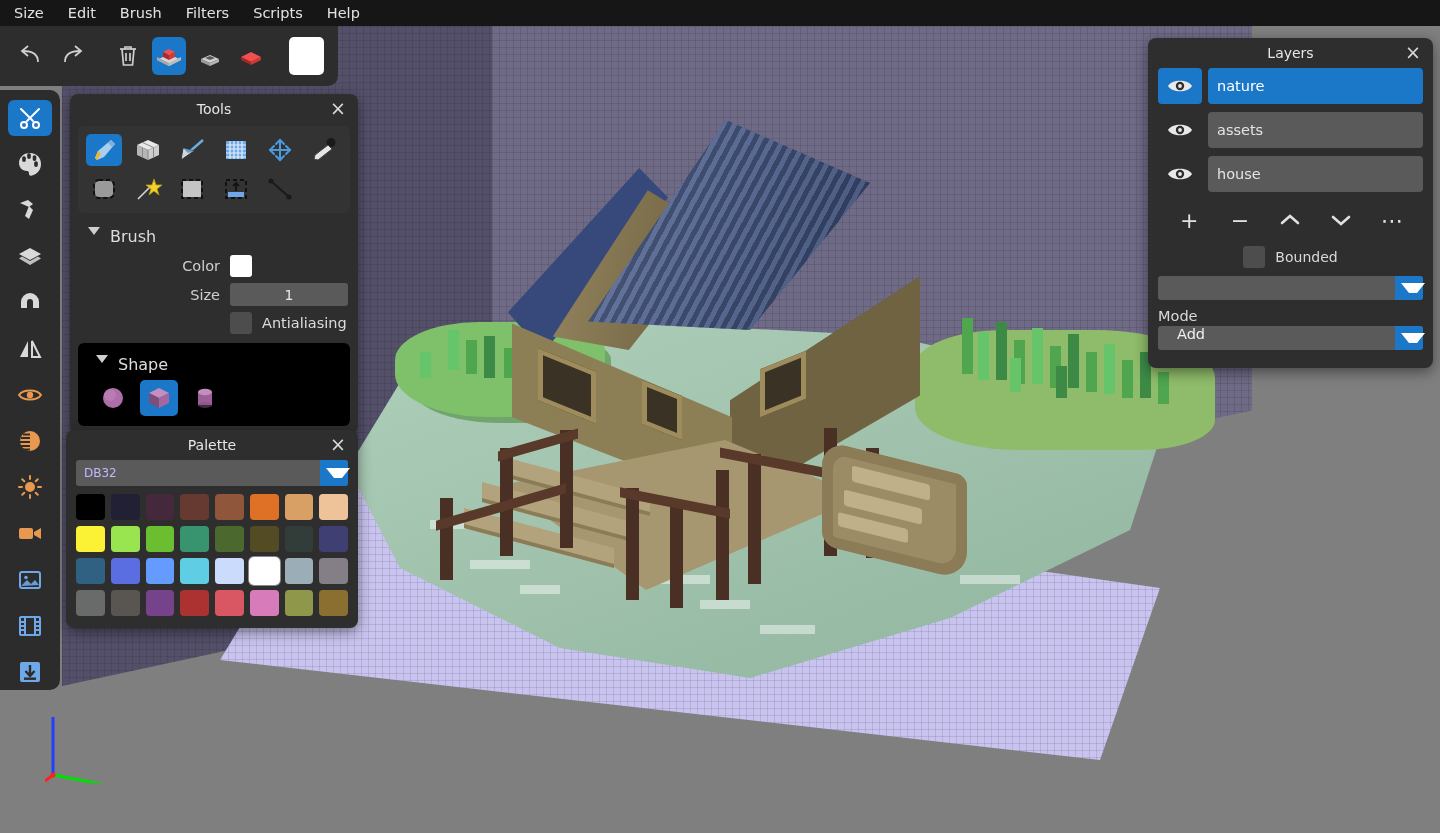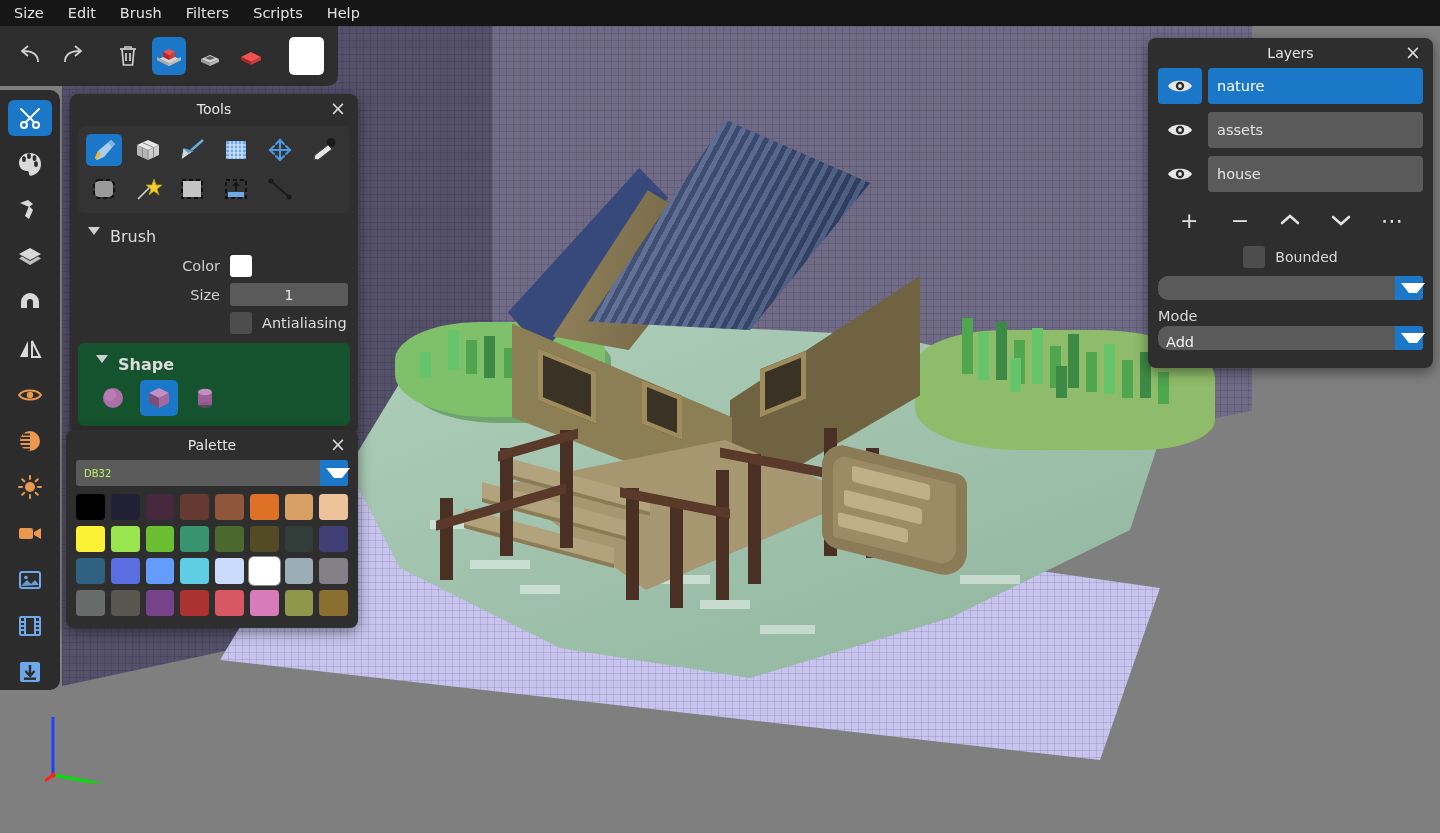--- a/index.html
+++ b/index.html
@@ -164,49 +164,49 @@
   .tool-btn { width:36px;height:32px;border-radius:5px;display:flex;align-items:center;justify-content:center;cursor:pointer;background:transparent; }
   .tool-btn.sel { background:#1b78c8; }
   .section-hdr { display:flex; align-items:flex-start; gap:10px; padding:6px 0 6px 18px; font-size:16px; color:#dcdcdc; }
   .caret { width:0;height:0;border-left:6px solid transparent;border-right:6px solid transparent;border-top:8px solid #cfcfcf; }
   .frow { display:flex; align-items:center; gap:10px; padding:3px 10px 3px 0; }
   .flabel { width:150px; text-align:right; color:#cfcfcf; font-size:14.5px; }
   .colorbox { width:22px;height:22px;background:#fff;border-radius:3px;cursor:pointer; }
   .sizefield { flex:1; height:23px; background:#5a5a5a; border-radius:3px; display:flex;
                align-items:center; justify-content:center; font-size:14px; color:#e8e8e8; cursor:text; }
   .chk { width:22px;height:22px;background:#4d4d4d;border-radius:3px;cursor:pointer; }
-  .shape-wrap { background:#14532d; border-radius:6px; margin:6px 8px 8px; padding:6px 8px 10px;font-weight:bold; }
+  .shape-wrap { background:#000000; border-radius:6px; margin:6px 8px 8px; padding:6px 8px 10px; }
   .shape-row { display:flex; gap:8px; padding-left:8px; }
   .shape-btn { width:38px;height:36px;border-radius:5px;display:flex;align-items:center;justify-content:center;cursor:pointer; }
   .shape-btn.sel { background:#1b78c8; }
 
   #palette-panel { left:66px; top:430px; width:292px; }
   .pal-select { margin:0 10px 8px; height:26px; background:#5a5a5a; border-radius:3px;
                 display:flex; align-items:center; position:relative; cursor:pointer; }
-  .pal-select span { padding-left:8px; font-size:10px; color:#bef264; }
+  .pal-select span { padding-left:8px; font-size:12px; color:#c4b5fd; }
   .dd-arrow { position:absolute; right:0; top:0; width:28px;height:26px; background:#1b78c8;
               border-radius:0 3px 3px 0; display:flex;align-items:center;justify-content:center; }
   .dd-tri { width:0;height:0;border-left:8px solid transparent;border-right:8px solid transparent;border-top:10px solid #fff; }
   .pal-grid { display:grid; grid-template-columns:repeat(8,1fr); gap:6px; padding:0 10px 12px; }
   .pal-sw { height:26px; border-radius:4px; cursor:pointer; }
   .pal-sw.sel { outline:2px solid #fff; outline-offset:-1px; box-shadow:0 0 0 2px #888; }
 
   #layers-panel { left:1148px; top:38px; width:285px; }
   .layer-row { display:flex; gap:6px; padding:0 10px 8px; align-items:stretch; }
   .eye-cell { width:44px; display:flex; align-items:center; justify-content:center; border-radius:4px; cursor:pointer; }
   .eye-cell.sel { background:#1b78c8; }
   .layer-name { flex:1; background:#5a5a5a; border-radius:4px; display:flex; align-items:center;
                 padding-left:9px; font-size:14.5px; color:#e4e4e4; height:36px; cursor:text; }
   .layer-name.sel { background:#1b78c8; color:#fff; }
   .layer-tools { display:flex; justify-content:space-around; align-items:center; padding:6px 16px 10px; }
   .lt-btn { width:34px;height:28px;display:flex;align-items:center;justify-content:center;cursor:pointer;color:#e0e0e0;font-size:22px; }
   .bounded-row { display:flex; align-items:center; gap:10px; justify-content:center; padding:2px 0 8px; }
   .fld-label { padding:0 0 2px 10px; font-size:14.5px; color:#dadada; }
-  .fld-select { margin:0 10px 8px; height:24px; background:#5a5a5a; border-radius:10px;
-                display:flex; align-items:flex-end; position:relative; cursor:pointer; }
+  .fld-select { margin:0 10px 8px; height:24px; background:#5a5a5a; border-radius:3px;
+                display:flex; align-items:flex-start; position:relative; cursor:pointer;padding-left:11px; }
   .fld-select span { padding-left:8px; font-size:14.5px; color:#eee; }
 </style>
 </head>
 <body>
 
 <div id="viewport">
   <div class="floor-grey"></div>
   <div class="wall-left"></div>
   <div class="wall-right"></div>
   <div class="sea-plane"></div>

